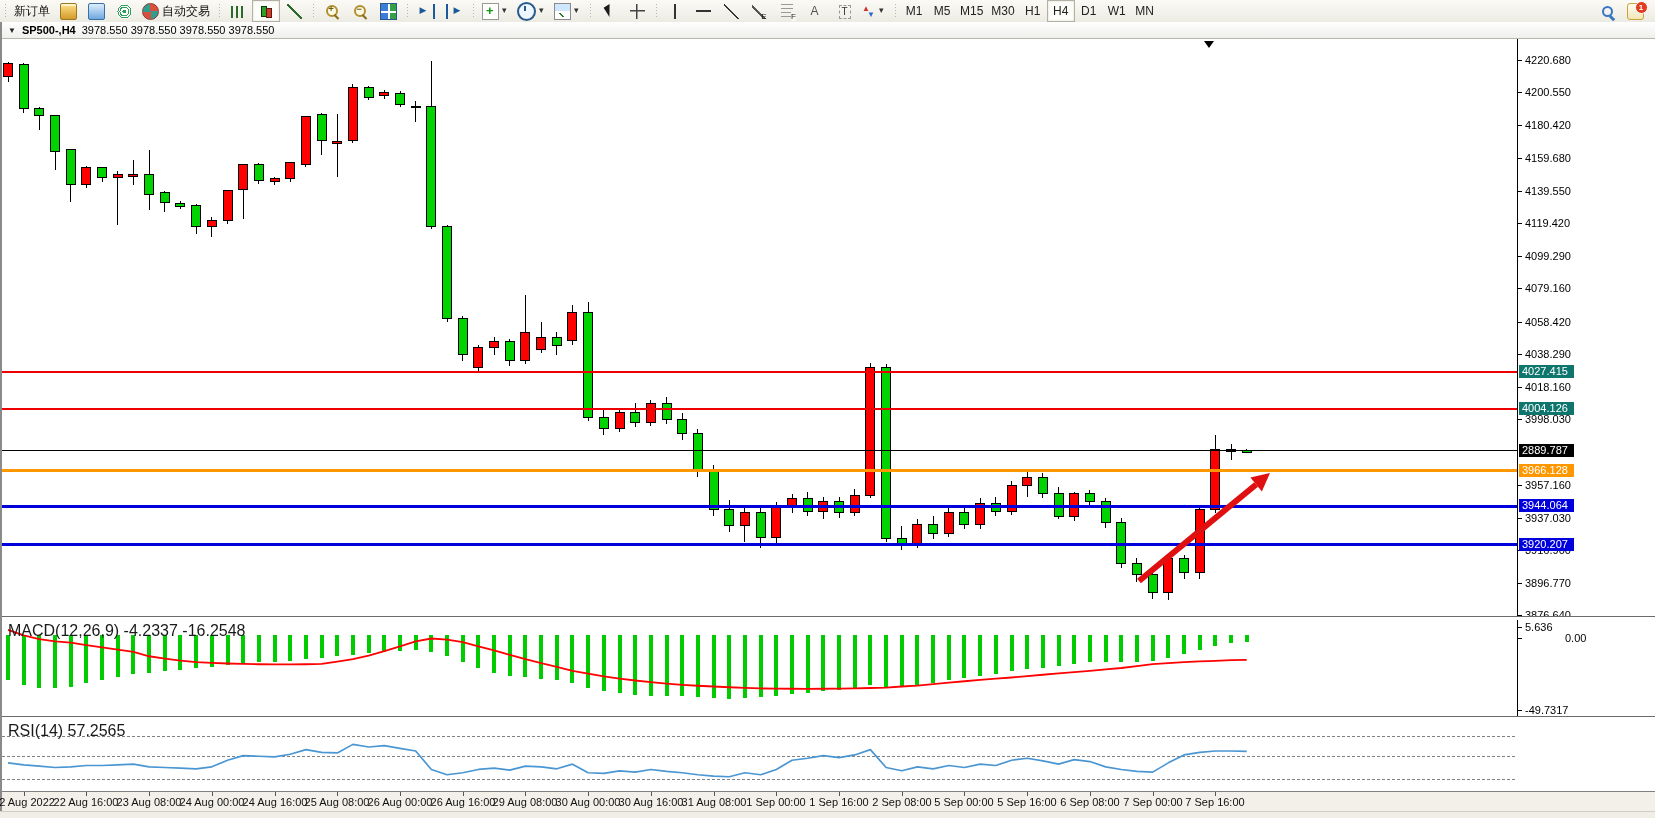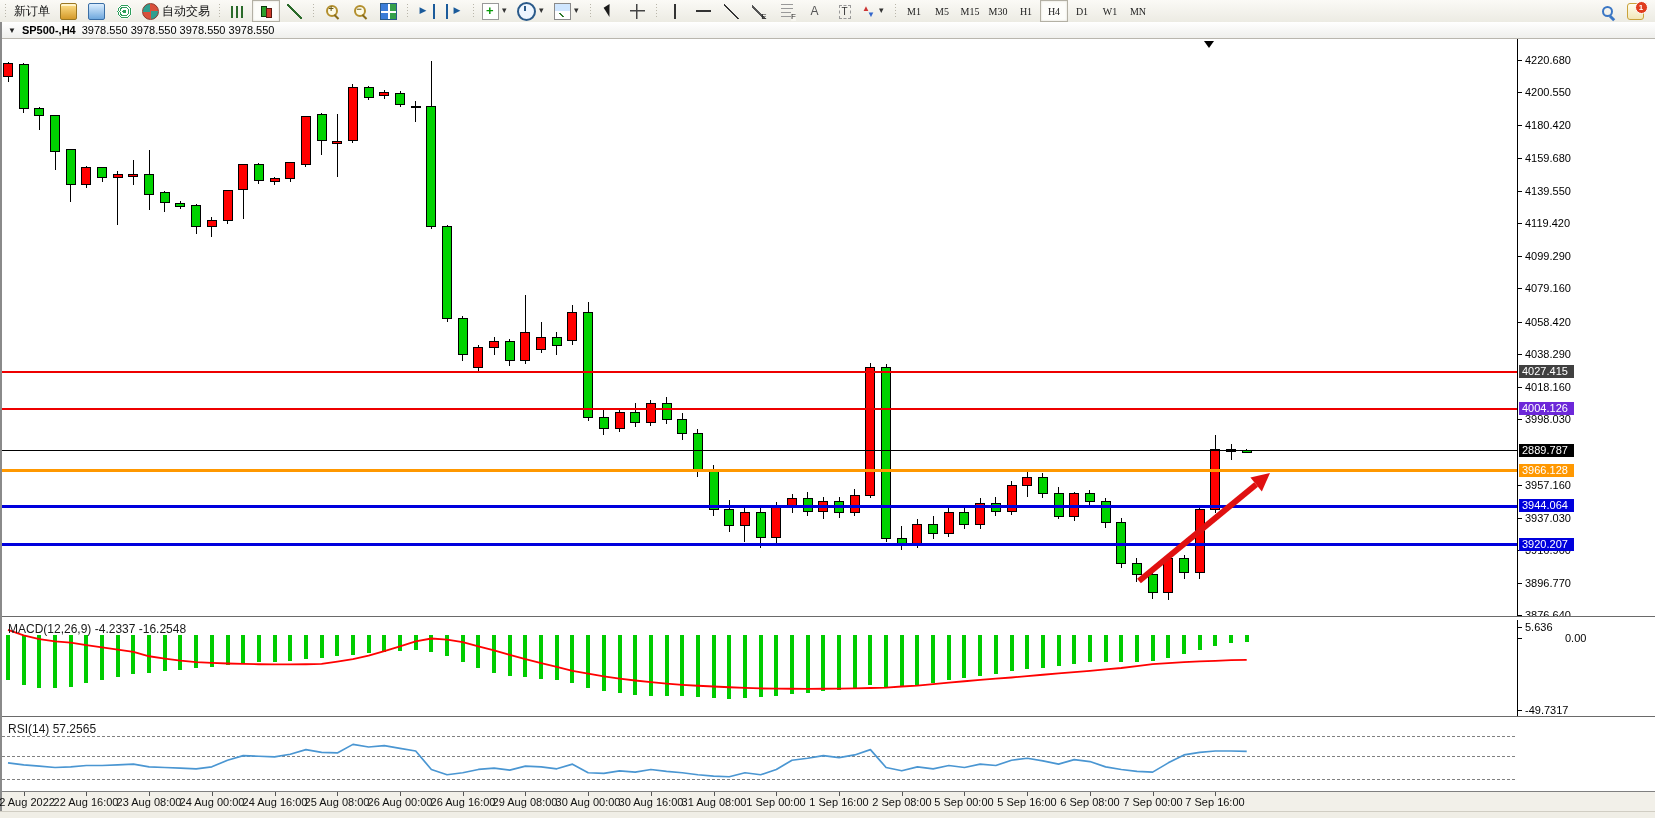--- a/index.html
+++ b/index.html
@@ -51,34 +51,34 @@
   .icon-fibonacci{background:repeating-linear-gradient(180deg,#999 0 1px,transparent 1px 4px);width:12px;}
   .icon-fibonacci::after{content:"F";position:absolute;right:-3px;bottom:-2px;font-size:8px;color:#222;background:#f6f5ef;}
   .icon-text::before{content:"A";position:absolute;left:3px;top:0px;font-size:12px;color:#555;}
   .icon-text-label::before{content:"T";position:absolute;left:3px;top:1px;font-size:10px;color:#333;border:1px dashed #999;padding:0 2px 1px 2px;}
   .icon-arrows::before{content:"▲";position:absolute;left:1px;top:0;font-size:8px;color:#c33;}
   .icon-arrows::after{content:"▼";position:absolute;right:1px;bottom:0;font-size:8px;color:#36c;}
   .icon-search::before{content:"";position:absolute;left:2px;top:2px;width:7px;height:7px;border:2px solid #3a76c4;border-radius:50%;}
   .icon-search::after{content:"";position:absolute;left:11px;top:11px;width:6px;height:2.5px;background:#3a76c4;transform:rotate(45deg);transform-origin:0 0;}
   .icon-chat{background:linear-gradient(#fffdf0,#f2e7b8);border:1px solid #c9a23a;border-radius:3px;}
   .badge{position:absolute;top:-3px;right:-5px;background:#e03c1e;color:#fff;border-radius:50%;width:11px;height:11px;font-size:8px;line-height:11px;text-align:center;font-weight:bold;border:1px solid #fff;}
-  .tf-btn .tb-label{font-size:10px;color:#222;font-family:Liberation Serif, serif;}
+  .tf-btn .tb-label{font-size:12px;color:#222;}
   
   .chart-frame{position:absolute;left:0;top:22px;width:1655px;height:796px;background:#fff;box-shadow:inset 2px 0 0 #8a8a8a,inset 3px 0 0 #e6e6e6;}
   .title-row{position:absolute;left:2px;top:0;right:0;height:16px;background:linear-gradient(#ffffff,#efefec);border-bottom:1px solid #b9b6ae;display:flex;align-items:center;gap:6px;padding-left:6px;}
   .title-row .tri{font-size:8px;color:#222;}
   .title-row .sym{font-weight:bold;}
   .panel{position:absolute;left:2px;right:0;background:#fff;}
   .plot{position:absolute;left:0;top:0;width:1515px;height:100%;}
   .plot svg{position:absolute;left:0;top:0;}
   .vaxis{position:absolute;left:1515px;top:0;right:0;height:100%;border-left:1px solid #000;background:#fff;}
   .tick{position:absolute;left:0;width:4px;height:1px;background:#000;}
   .tick-label{position:absolute;left:7px;transform:translateY(-6px);font-size:11px;white-space:nowrap;}
   .price-box{position:absolute;left:1px;width:52px;height:13px;color:#fff;font-size:11px;line-height:13px;text-align:left;padding-left:3px;transform:translateY(-7px);}
-  .ind-label{position:absolute;left:6px;top:2px;font-size:12px;color:#1a1a1a;white-space:nowrap;}
+  .ind-label{position:absolute;left:6px;top:2px;font-size:16px;color:#1a1a1a;white-space:nowrap;}
   .hsep{position:absolute;left:2px;right:0;height:4px;background:#fff;border-top:1px solid #6a6a6a;border-bottom:1px solid #6a6a6a;cursor:row-resize;}
   .time-axis{position:absolute;left:2px;right:0;height:21px;background:#f2f0e9;border-top:1px solid #808080;}
   .time-label{position:absolute;top:4px;transform:translateX(-50%);font-size:11px;white-space:nowrap;color:#111;}
   .time-tick{position:absolute;top:0;width:1px;height:4px;background:#555;}
   .statusbar{position:absolute;left:0;right:0;bottom:0;height:6px;background:#f0eee6;border-top:1px solid #d0cdc3;}
 </style>
 </head>
 <body>
 
 <div class="app">
@@ -436,22 +436,22 @@
           <div class="tick" style="top: 446px;"></div>
           <div class="tick-label" style="top: 446px;">3957.160</div>
           <div class="tick" style="top: 479px;"></div>
           <div class="tick-label" style="top: 479px;">3937.030</div>
           <div class="tick" style="top: 511px;"></div>
           <div class="tick-label" style="top: 511px;">3916.900</div>
           <div class="tick" style="top: 544px;"></div>
           <div class="tick-label" style="top: 544px;">3896.770</div>
           <div class="tick" style="top: 576px;"></div>
           <div class="tick-label" style="top: 576px;">3876.640</div>
-          <div class="price-box" style="top: 333px; background: #404040;">4027.415</div>
-          <div class="price-box" style="top: 370px; background: #6d28d9;">4004.126</div>
+          <div class="price-box" style="top: 333px; background: #0f766e;">4027.415</div>
+          <div class="price-box" style="top: 370px; background: #0f766e;">4004.126</div>
           <div class="price-box" style="top: 412px; background: rgb(0, 0, 0);">2889.787</div>
           <div class="price-box" style="top: 432px; background: rgb(255, 152, 0);">3966.128</div>
           <div class="price-box" style="top: 467px; background: rgb(0, 0, 221);">3944.064</div>
           <div class="price-box" style="top: 506px; background: rgb(0, 0, 221);">3920.207</div>
         </div>
     </div>
 
     <div class="hsep" style="top:594px;"></div>
 
     <div class="panel" id="macd-panel" style="top:598px;height:96px;">

